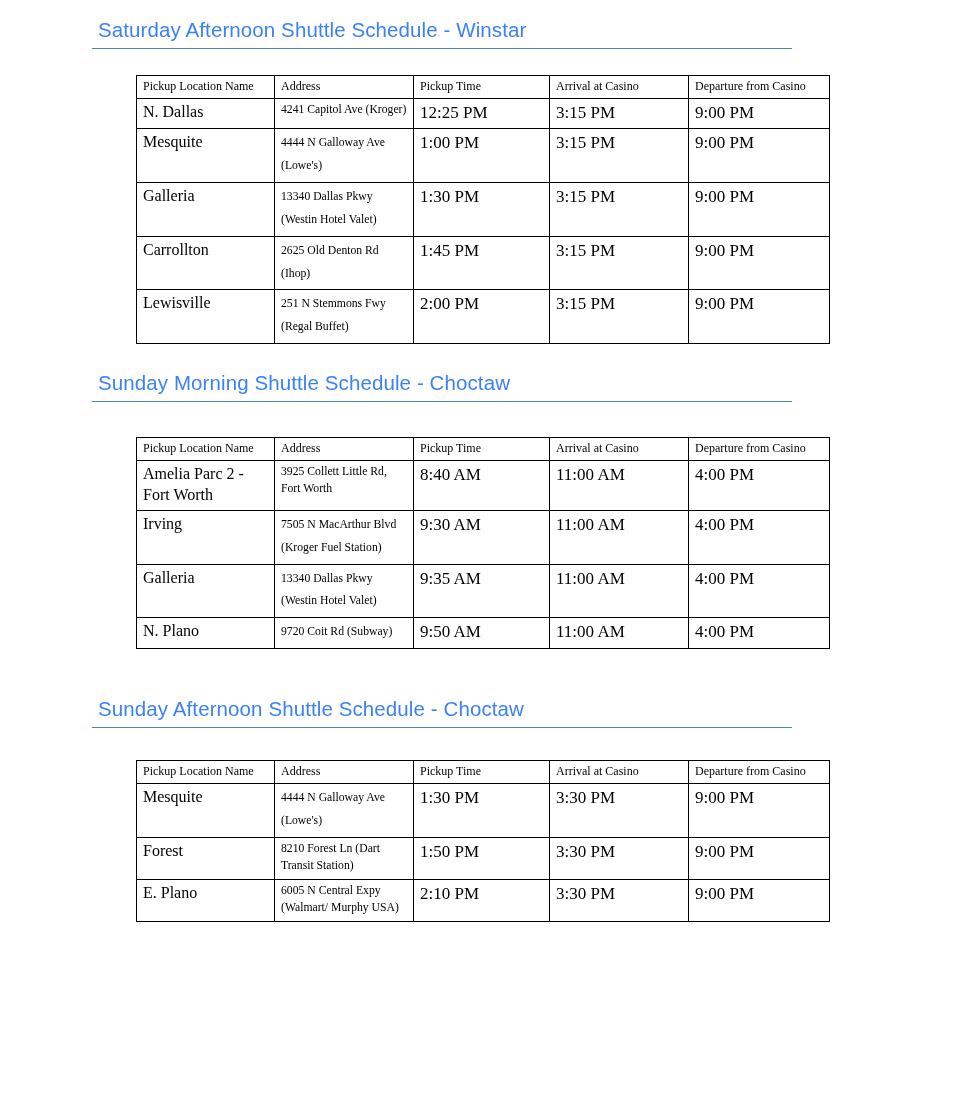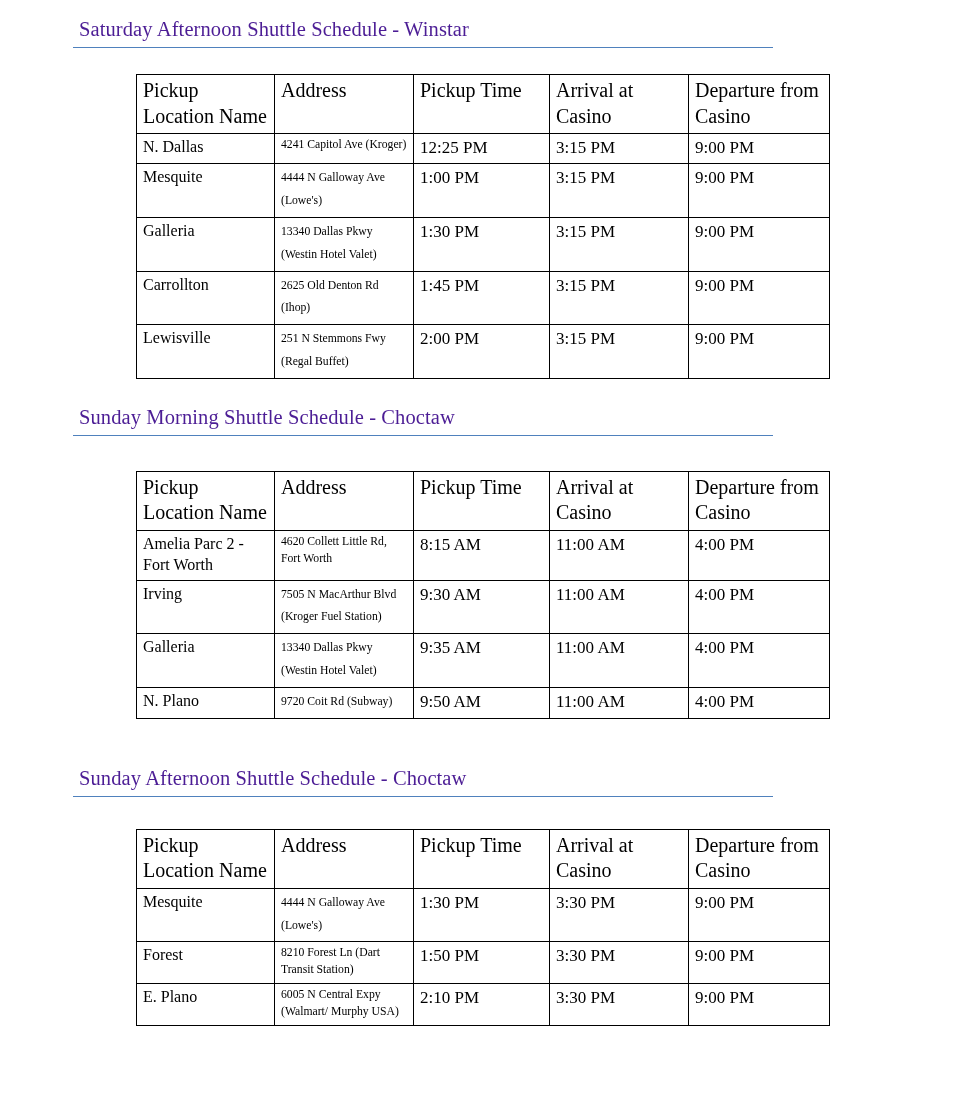--- a/index.html
+++ b/index.html
@@ -20,27 +20,27 @@
     width: 980px;
     height: 1099px;
     box-sizing: border-box;
   }
 
   
   .section {
     margin: 0;
   }
   .section-heading {
-    font-family: Liberation Serif, serif;
+    font-family: Liberation Sans, sans-serif;
     font-size: 20.5px;
     font-weight: 400;
-    color: #4c1d95;
+    color: #3b82f6;
     letter-spacing: 0.1px;
     padding: 0 0 6px 6px;
-    margin: 0 0 0 73px;
+    margin: 0 0 0 92px;
     width: 700px;
     box-sizing: border-box;
     border-bottom: 1.6px solid #4f81bd;
   }
 
   
   .sched-table {
     border-collapse: collapse;
     table-layout: fixed;
     width: 693px;
@@ -55,21 +55,21 @@
 
   .sched-table td,
   .sched-table th {
     border: 1px solid #000000;
     vertical-align: top;
     padding: 3px 5px 4px 6px;
     text-align: left;
     font-weight: 400;
   }
   .sched-table th {
-    font-size: 20px;
+    font-size: 12px;
     line-height: 1.28;
   }
   .cell-loc {
     font-size: 16px;
     line-height: 1.3;
   }
   .cell-addr {
     font-size: 11.7px;
     line-height: 1.45;
   }
@@ -178,22 +178,22 @@
           <th>Pickup Location Name</th>
           <th>Address</th>
           <th>Pickup Time</th>
           <th>Arrival at Casino</th>
           <th>Departure from Casino</th>
         </tr>
       </thead>
       <tbody>
         <tr>
           <td class="cell-loc">Amelia Parc 2 - Fort Worth</td>
-          <td class="cell-addr">4620 Collett Little Rd, Fort Worth</td>
-          <td class="cell-time">8:15 AM</td>
+          <td class="cell-addr">3925 Collett Little Rd, Fort Worth</td>
+          <td class="cell-time">8:40 AM</td>
           <td class="cell-time">11:00 AM</td>
           <td class="cell-time">4:00 PM</td>
         </tr>
         <tr>
           <td class="cell-loc">Irving</td>
           <td class="cell-addr loose">7505 N MacArthur Blvd (Kroger Fuel Station)</td>
           <td class="cell-time">9:30 AM</td>
           <td class="cell-time">11:00 AM</td>
           <td class="cell-time">4:00 PM</td>
         </tr>

